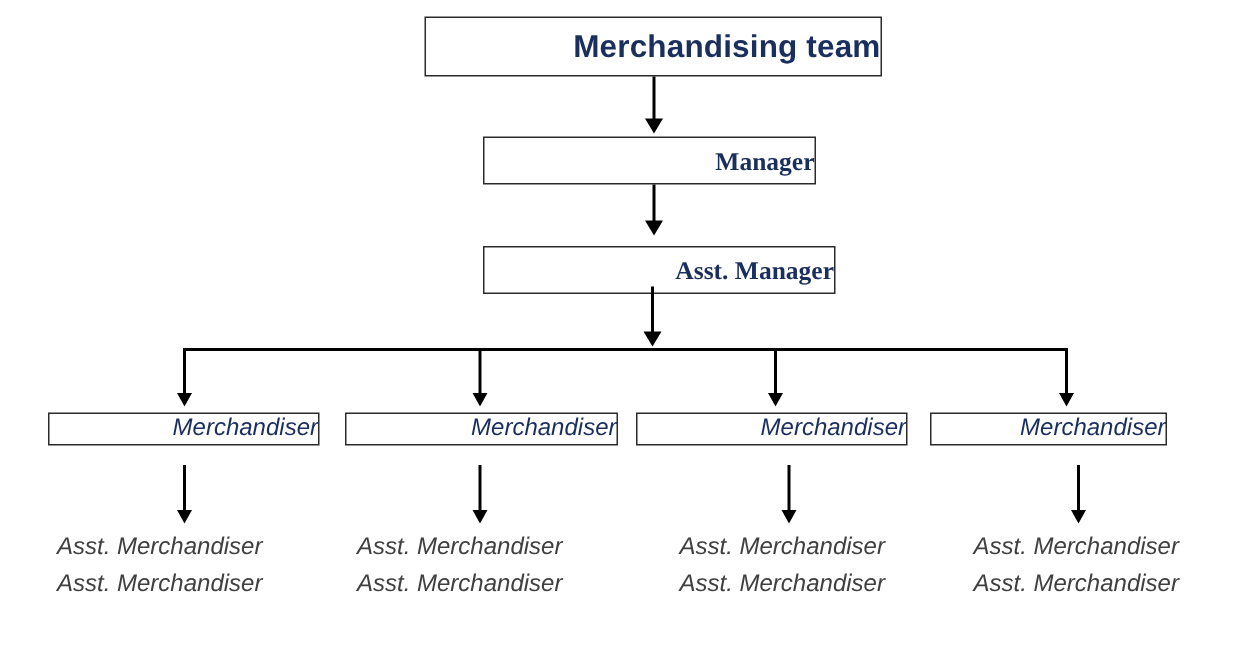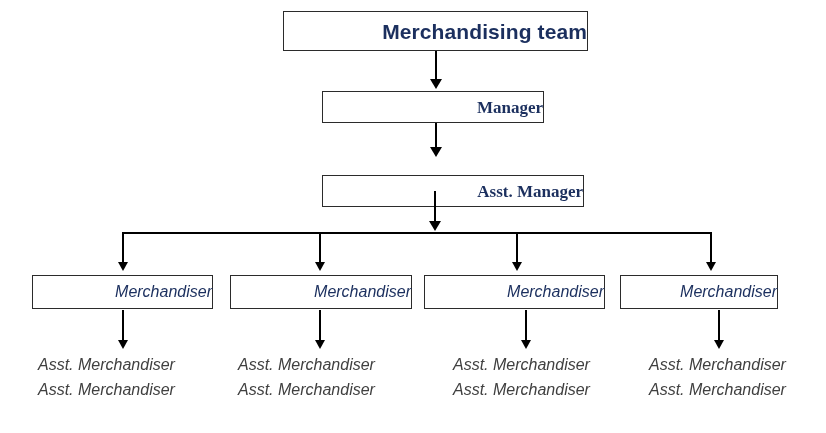--- a/index.html
+++ b/index.html
@@ -47,31 +47,31 @@
     width: 222px;
     height: 32px;
     font-family: "Liberation Serif", serif;
     font-weight: bold;
     font-size: 17px;
     padding-left: 20px;
   }
 
   .node-asst-manager {
     left: 322px;
-    top: 175px;
-    width: 262px;
+    top: 164px;
+    width: 235px;
     height: 32px;
     font-family: "Liberation Serif", serif;
     font-weight: bold;
     font-size: 17px;
   }
 
   .node-merch {
     top: 275px;
-    height: 34px;
+    height: 22px;
     font-family: "Liberation Sans", sans-serif;
     font-style: italic;
     font-weight: normal;
     font-size: 16px;
   }
   .node-merch-1 { left: 32px;  width: 181px; }
   .node-merch-2 { left: 230px; width: 182px; }
   .node-merch-3 { left: 424px; width: 181px; }
   .node-merch-4 { left: 620px; width: 158px; }
 

